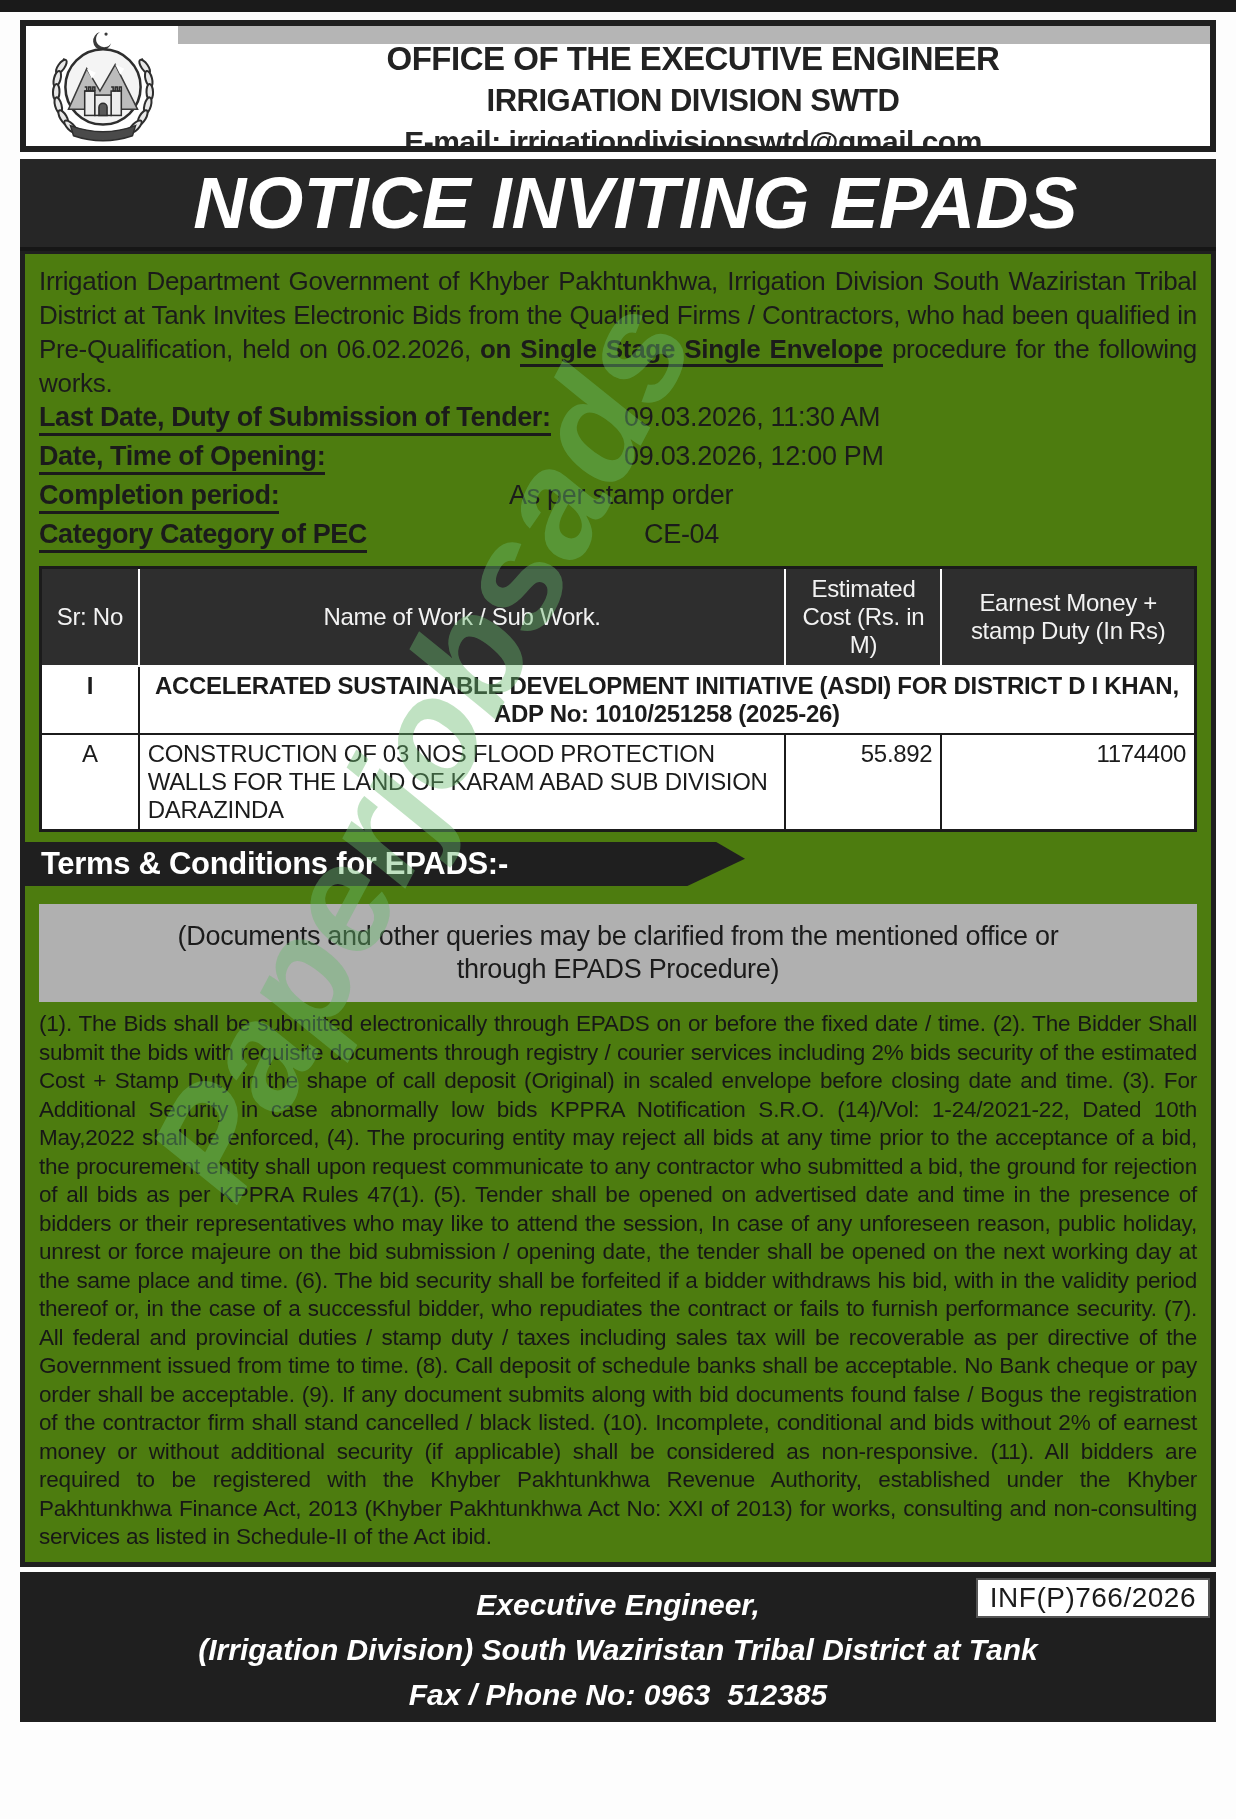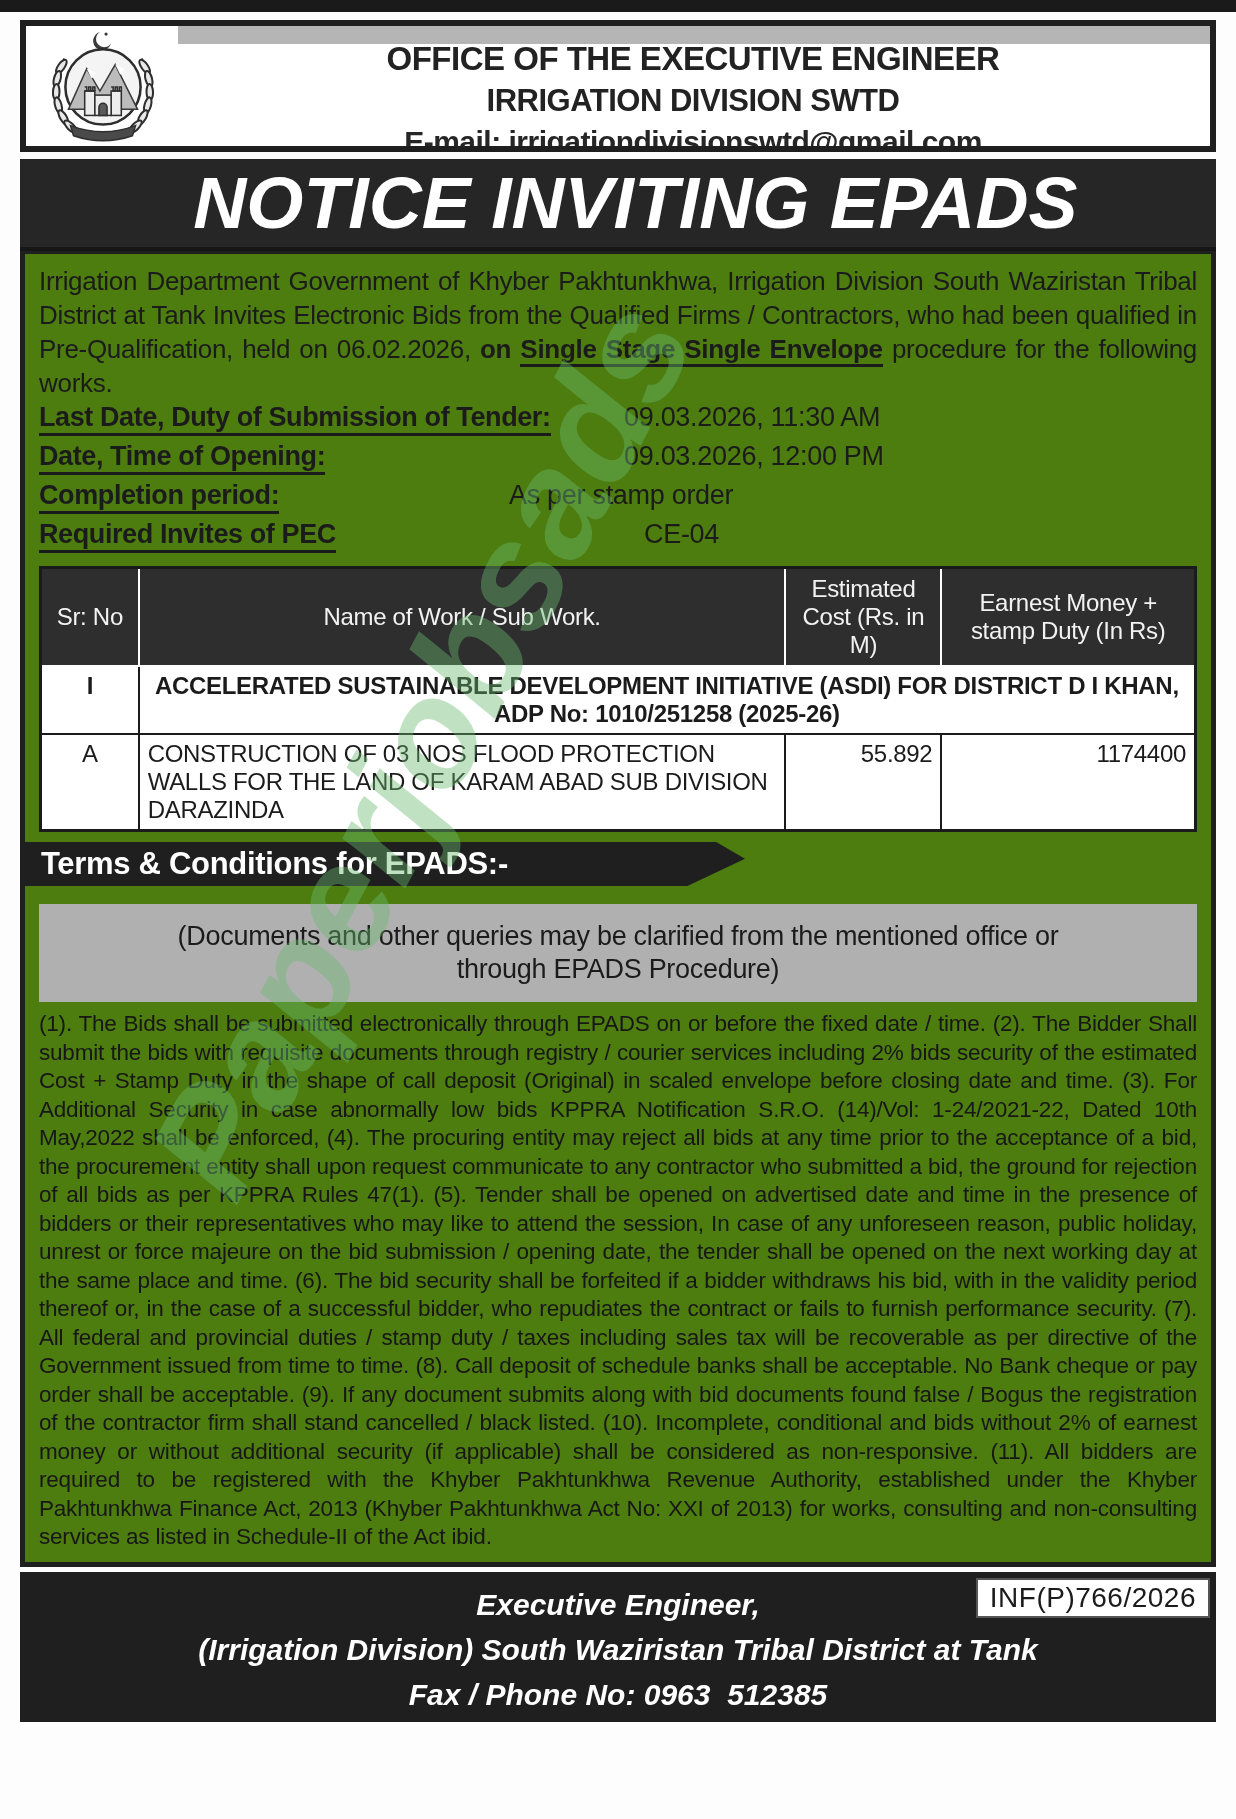--- a/index.html
+++ b/index.html
@@ -155,21 +155,21 @@
       </div>
       <div class="detail-row">
         <span class="detail-label">Date, Time of Opening: </span>
         <span class="detail-value v2">09.03.2026, 12:00 PM</span>
       </div>
       <div class="detail-row">
         <span class="detail-label">Completion period: </span>
         <span class="detail-value v3">As per stamp order</span>
       </div>
       <div class="detail-row">
-        <span class="detail-label">Required Invites of PEC </span>
+        <span class="detail-label">Category Category of PEC </span>
         <span class="detail-value v4">CE-04</span>
       </div>
 
       <table class="works">
         <thead>
           <tr>
             <th class="col-sr">Sr: No</th>
             <th class="col-name">Name of Work / Sub Work.</th>
             <th class="col-cost">Estimated Cost (Rs. in M)</th>
             <th class="col-earnest">Earnest Money + stamp Duty (In Rs)</th>

